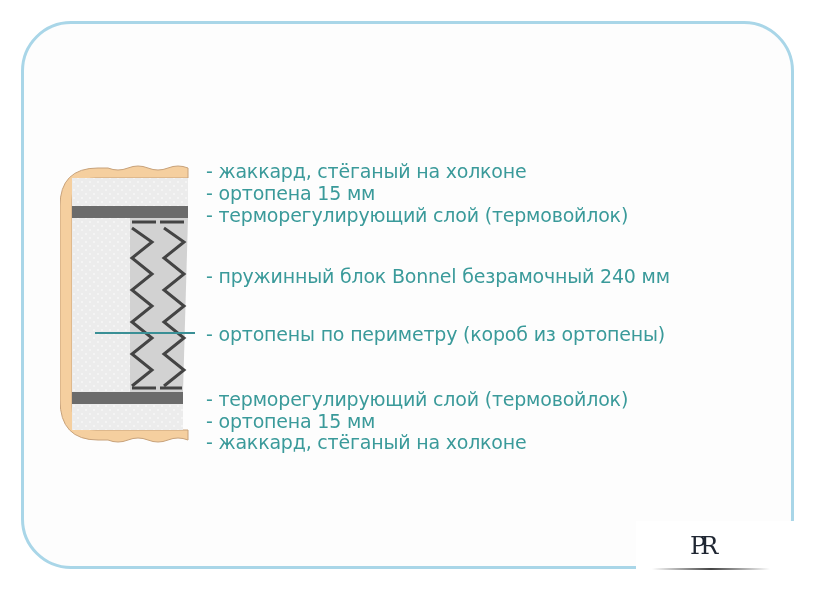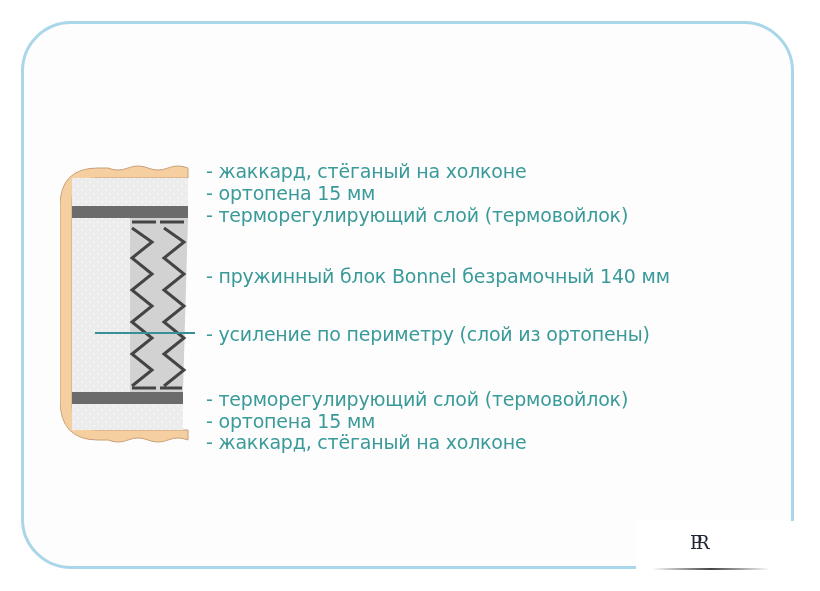--- a/index.html
+++ b/index.html
@@ -1,21 +1,21 @@
 <!DOCTYPE html>
 <html><head>
 <meta charset="utf-8">
 <style>
   html, body { margin:0; padding:0; }
   body { width:820px; height:591px; background:#ffffff; position:relative; overflow:hidden; font-family:"DejaVu Sans", sans-serif; }
   .frame { position:absolute; left:21px; top:21px; width:773px; height:548px; border:3px solid #a9d6e8; border-radius:50px; background:#fdfdfd; box-sizing:border-box; }
   .diagram { position:absolute; left:60px; top:160px; }
   .label { position:absolute; color:#3a9a9a; font-size:19px; line-height:22px; white-space:nowrap; letter-spacing:-0.2px; }
   .logo-box { position:absolute; left:636px; top:521px; width:184px; height:70px; background:#ffffff; }
-  .logo-text { position:absolute; left:690px; top:532px; font-family:"DejaVu Serif", serif; font-size:18px; color:#1f2632; letter-spacing:-6px; }
+  .logo-text { position:absolute; left:690px; top:532px; font-family:"DejaVu Serif", serif; font-size:24px; color:#1f2632; letter-spacing:-6px; }
   .logo-line { position:absolute; left:652px; top:568px; width:118px; height:2px; background:linear-gradient(to right, rgba(80,80,80,0), #444, rgba(80,80,80,0)); }
 </style>
 </head>
 <body>
 
 <div class="frame"></div>
 
 <svg class="diagram" width="135" height="290" viewBox="0 0 135 290">
   <defs>
     <pattern id="dots" width="8" height="8" patternUnits="userSpaceOnUse">
@@ -44,21 +44,21 @@
   <rect x="12" y="232" width="111" height="12" fill="#6b6b6b"></rect>
 
   <rect x="12" y="244" width="111" height="26" fill="url(#dots)"></rect>
 
   <line x1="35" y1="173" x2="135" y2="173" stroke="#3a8f95" stroke-width="2"></line>
 </svg>
 
 <div class="label" style="left:206px; top:160px;">- жаккард, стёганый на холконе</div>
 <div class="label" style="left:206px; top:182px;">- ортопена 15 мм</div>
 <div class="label" style="left:206px; top:204px;">- терморегулирующий слой (термовойлок)</div>
-<div class="label" style="left:206px; top:265px;">- пружинный блок Bonnel безрамочный 140 мм</div>
-<div class="label" style="left:206px; top:323px;">- усиление по периметру (слой из ортопены)</div>
+<div class="label" style="left:206px; top:265px;">- пружинный блок Bonnel безрамочный 240 мм</div>
+<div class="label" style="left:206px; top:323px;">- ортопены по периметру (короб из ортопены)</div>
 <div class="label" style="left:206px; top:388px;">- терморегулирующий слой (термовойлок)</div>
 <div class="label" style="left:206px; top:410px;">- ортопена 15 мм</div>
 <div class="label" style="left:206px; top:431px;">- жаккард, стёганый на холконе</div>
 
 <div class="logo-box"></div>
 <div class="logo-text">PR</div>
 <div class="logo-line"></div>
 
 </body></html>

